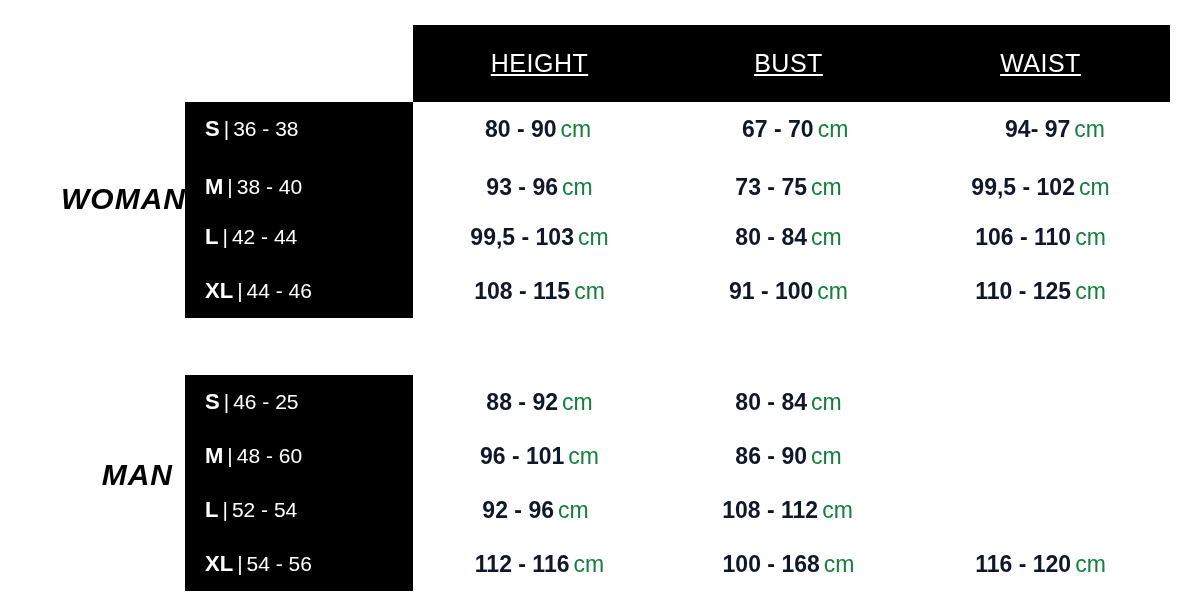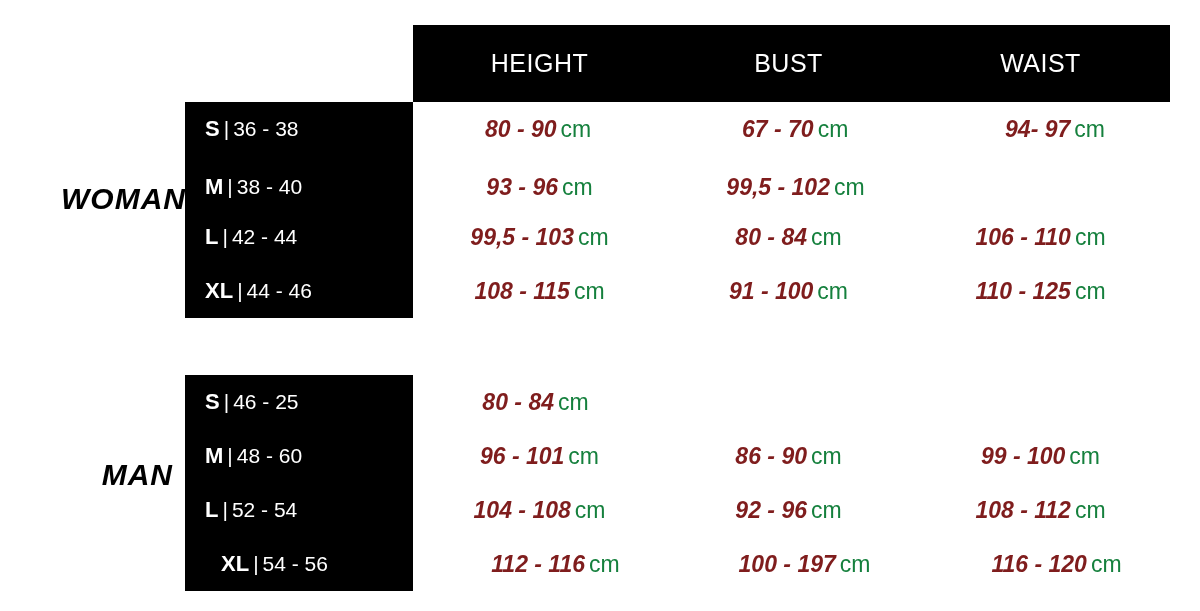--- a/index.html
+++ b/index.html
@@ -32,20 +32,21 @@
     background: #000000;
     display: flex;
     align-items: center;
   }
   .header-cell {
     color: #ffffff;
     font-size: 25px;
     font-weight: 400;
     letter-spacing: 0.5px;
     text-align: center;
+    text-decoration: underline;
   }
   .col-height { width: 253px; }
   .col-bust   { width: 245px; }
   .col-waist  { width: 259px; }
 
   
   .group-label {
     position: absolute;
     font-size: 30px;
     font-weight: bold;
@@ -114,22 +115,21 @@
 
   .meas-cell {
     box-sizing: border-box;
     text-align: center;
     font-size: 23px;
     color: #3a3a3a;
     white-space: nowrap;
   }
   .meas-cell .v {
     font-weight: bold;
-    color: #7f1d1d;
-    font-style: italic;
+    color: #0f172a;
   }
   .meas-cell .u {
     font-weight: normal;
     color: #15803d;
     padding-left: 4px;
   }
 
   .m-height { width: 253px; }
   .m-bust   { width: 245px; }
   .m-waist  { width: 259px; }
@@ -163,20 +163,23 @@
     </div>
   </div>
 
   <div class="row" style="top:160px;">
     <div class="size-cell">
       <span class="sz">M</span><span class="sep">|</span><span class="rng">38 - 40</span>
     </div>
     <div class="meas-cell m-height">
       <span class="v">93 - 96</span><span class="u">cm</span>
     </div>
+    <div class="meas-cell m-bust">
+      <span class="v">73 - 75</span><span class="u">cm</span>
+    </div>
     <div class="meas-cell m-waist">
       <span class="v">99,5 - 102</span><span class="u">cm</span>
     </div>
   </div>
 
   <div class="row" style="top:210px;">
     <div class="size-cell">
       <span class="sz">L</span><span class="sep">|</span><span class="rng">42 - 44</span>
     </div>
     <div class="meas-cell m-height">
@@ -205,63 +208,60 @@
     </div>
   </div>
 
   <div class="group-label label-man">MAN</div>
   <div class="size-block block-man"></div>
 
   <div class="row" style="top:375px;">
     <div class="size-cell">
       <span class="sz">S</span><span class="sep">|</span><span class="rng">46 - 25</span>
     </div>
+    <div class="meas-cell m-height">
+      <span class="v">88 - 92</span><span class="u">cm</span>
+    </div>
     <div class="meas-cell m-bust">
       <span class="v">80 - 84</span><span class="u">cm</span>
     </div>
   </div>
 
   <div class="row" style="top:429px;">
     <div class="size-cell">
       <span class="sz">M</span><span class="sep">|</span><span class="rng">48 - 60</span>
     </div>
     <div class="meas-cell m-height">
       <span class="v">96 - 101</span><span class="u">cm</span>
     </div>
     <div class="meas-cell m-bust">
       <span class="v">86 - 90</span><span class="u">cm</span>
     </div>
-    <div class="meas-cell m-waist">
-      <span class="v">99 - 100</span><span class="u">cm</span>
-    </div>
   </div>
 
   <div class="row" style="top:483px;">
     <div class="size-cell">
       <span class="sz">L</span><span class="sep">|</span><span class="rng">52 - 54</span>
     </div>
-    <div class="meas-cell m-height">
-      <span class="v">104 - 108</span><span class="u">cm</span>
-    </div>
     <div class="meas-cell m-bust">
       <span class="v">92 - 96</span><span class="u">cm</span>
     </div>
     <div class="meas-cell m-waist">
       <span class="v">108 - 112</span><span class="u">cm</span>
     </div>
   </div>
 
-  <div class="row" style="top:537px;margin-left:16px;">
+  <div class="row" style="top:537px;">
     <div class="size-cell">
       <span class="sz">XL</span><span class="sep">|</span><span class="rng">54 - 56</span>
     </div>
     <div class="meas-cell m-height">
       <span class="v">112 - 116</span><span class="u">cm</span>
     </div>
     <div class="meas-cell m-bust">
-      <span class="v">100 - 197</span><span class="u">cm</span>
+      <span class="v">100 - 168</span><span class="u">cm</span>
     </div>
     <div class="meas-cell m-waist">
       <span class="v">116 - 120</span><span class="u">cm</span>
     </div>
   </div>
 
 </div>
 
 </body></html>

